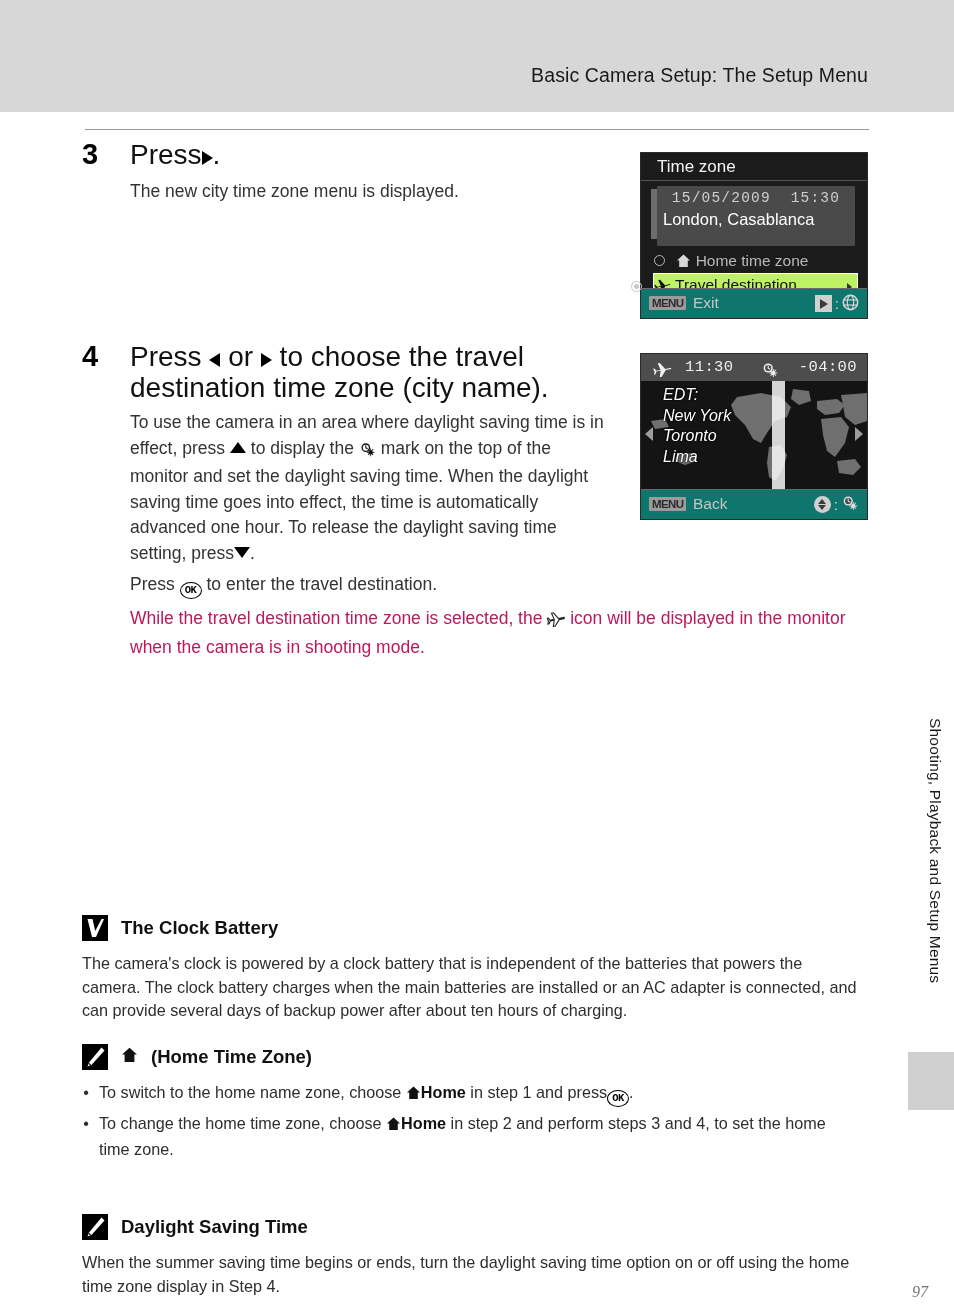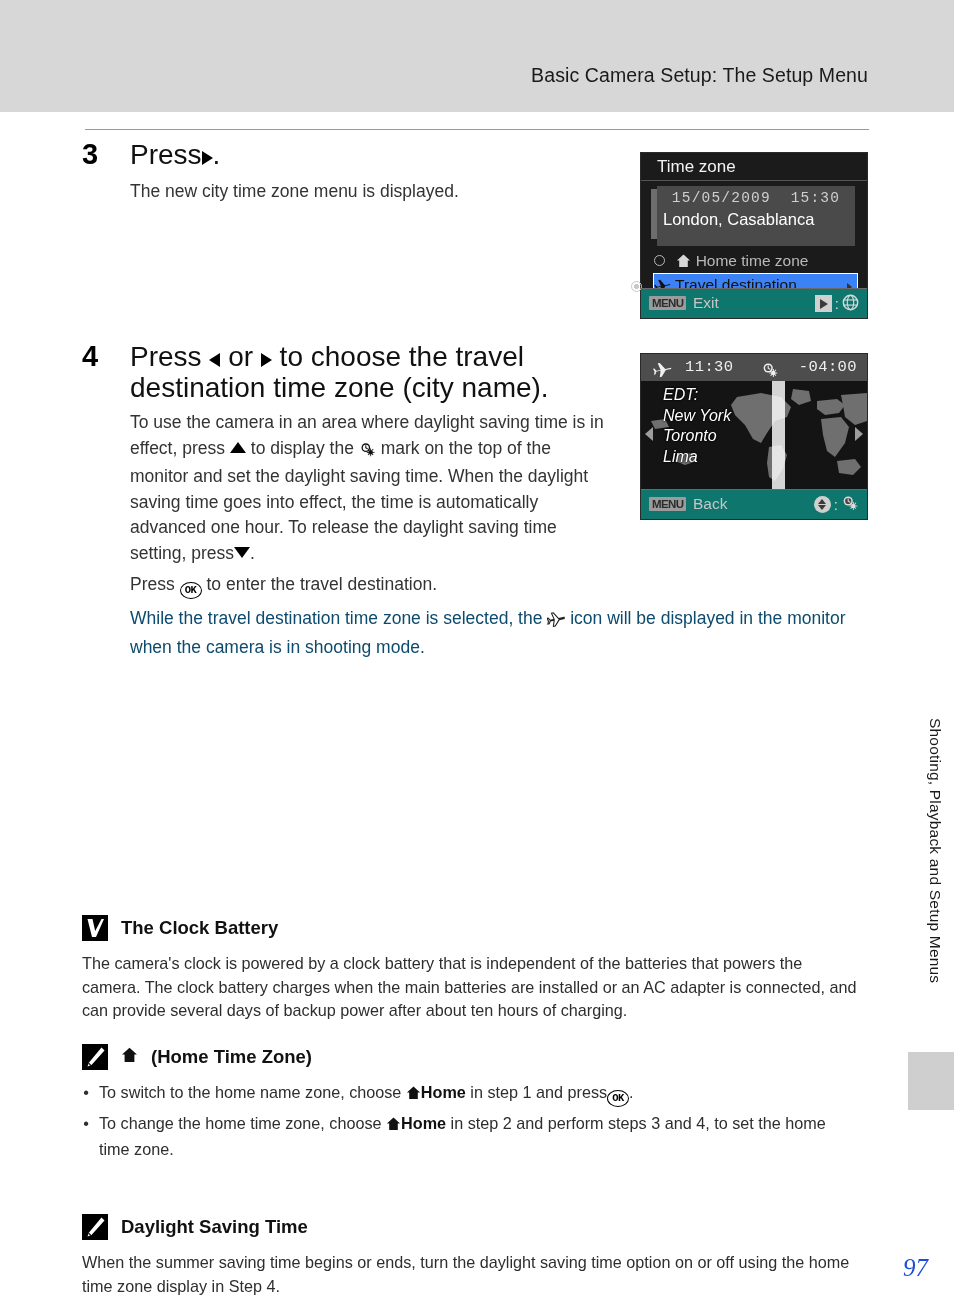--- a/index.html
+++ b/index.html
@@ -84,21 +84,21 @@
     line-height: 25.5px;
     color: #333;
   }
   #travel-note {
     position: absolute;
     left: 130px;
     top: 606px;
     width: 725px;
     font-size: 17.5px;
     line-height: 25.5px;
-    color: #0c4a6e;
+    color: #be185d;
   }
 
   
   .tri { display: inline-block; font-size: 0; line-height: 0; vertical-align: 1px; }
   .tri-r { width:0;height:0;border-left:11px solid #000;border-top:7.5px solid transparent;border-bottom:7.5px solid transparent; }
   .tri-l { width:0;height:0;border-right:11px solid #000;border-top:7.5px solid transparent;border-bottom:7.5px solid transparent; }
   .tri-u { width:0;height:0;border-bottom:11px solid #000;border-left:8px solid transparent;border-right:8px solid transparent; }
   .tri-d { width:0;height:0;border-top:11px solid #000;border-left:8px solid transparent;border-right:8px solid transparent; }
   .tri-wrap { display:inline-block; vertical-align:middle; }
 
@@ -182,21 +182,21 @@
     font-size: 15.5px;
     line-height: 24px;
     color: #b9b9b9;
     white-space: nowrap;
   }
   #tz-opt-home { top: 68px; }
   #tz-opt-travel {
     top: 92px;
     left: 12px;
     width: 205px;
-    background: #3b82f6;
+    background: #bef264;
     color: #111;
     border: 1.6px solid #ffffff;
     box-sizing: border-box;
     height: 25px;
     line-height: 22px;
   }
   .radio {
     display: inline-block;
     width: 11px; height: 11px;
     border: 1.6px solid #b9b9b9;
@@ -390,24 +390,24 @@
     position: absolute;
     left: 908px;
     top: 1052px;
     width: 46px;
     height: 58px;
     background: #cfcfcf;
   }
   .page-num {
     position: absolute;
     right: 26px;
-    bottom: 32px;
-    font-size: 25px;
+    bottom: 13px;
+    font-size: 16px;
     font-style: italic;
-    color: #1d4ed8;
+    color: #737373;
     font-family: "Liberation Serif", serif;
   }
   .b { font-weight: bold; color: #111; }
 </style>
 </head>
 <body>
 
 <div class="header-band"></div>
 <div class="header-title">Basic Camera Setup: The Setup Menu</div>
 <div class="header-rule"></div>

